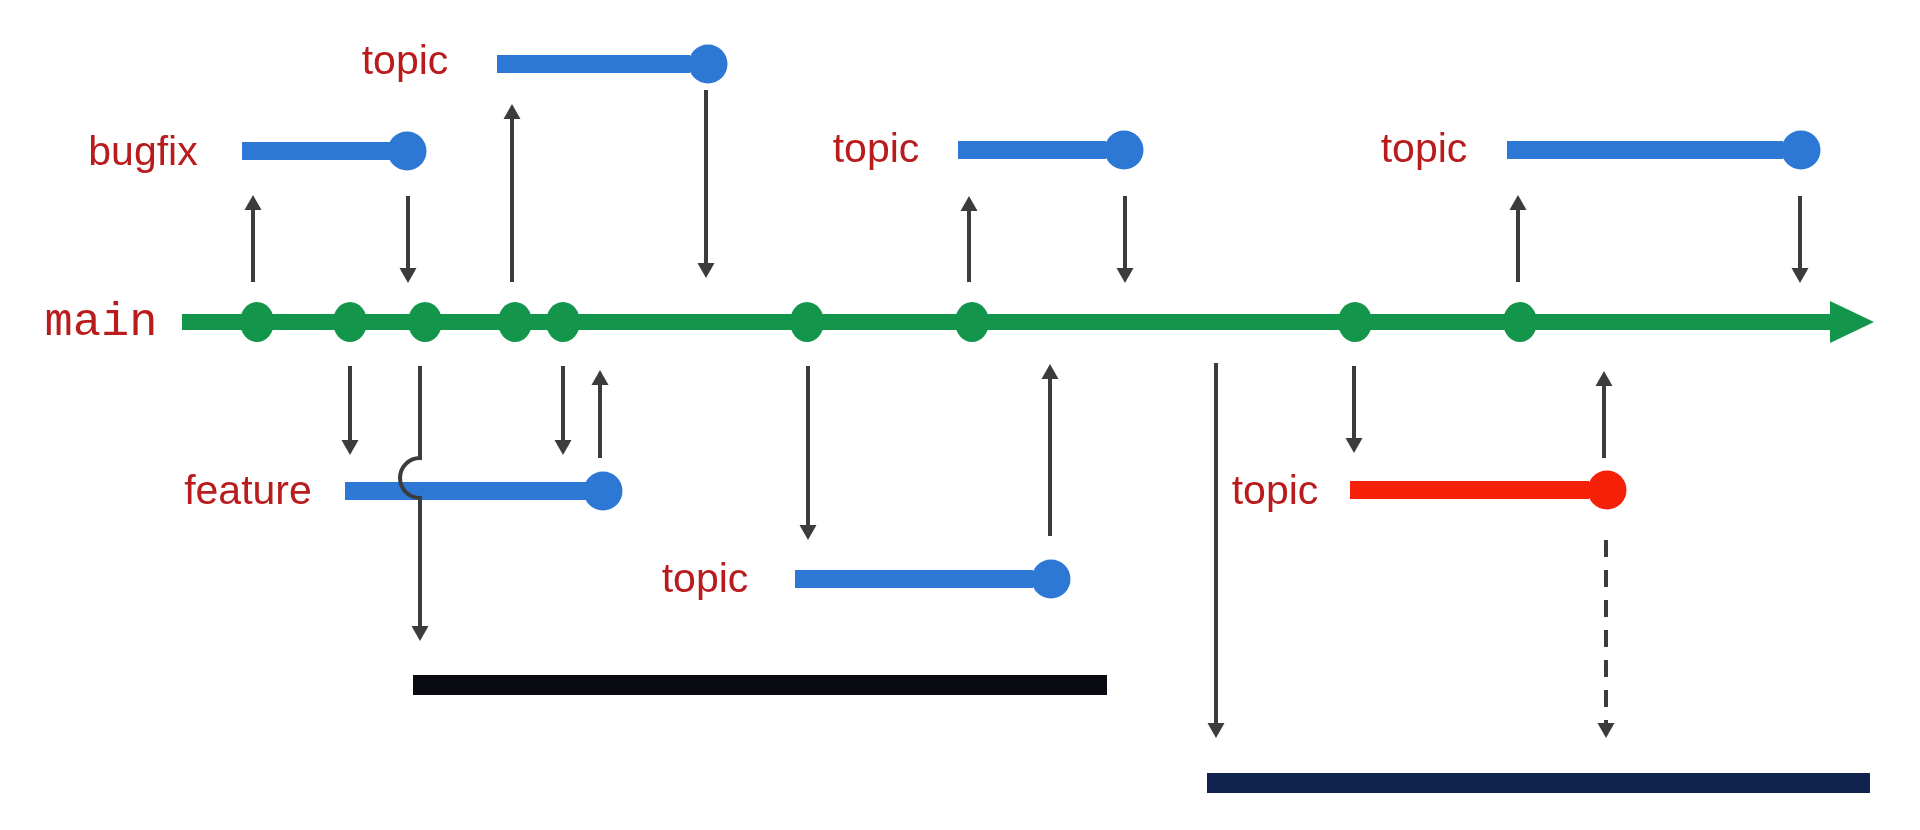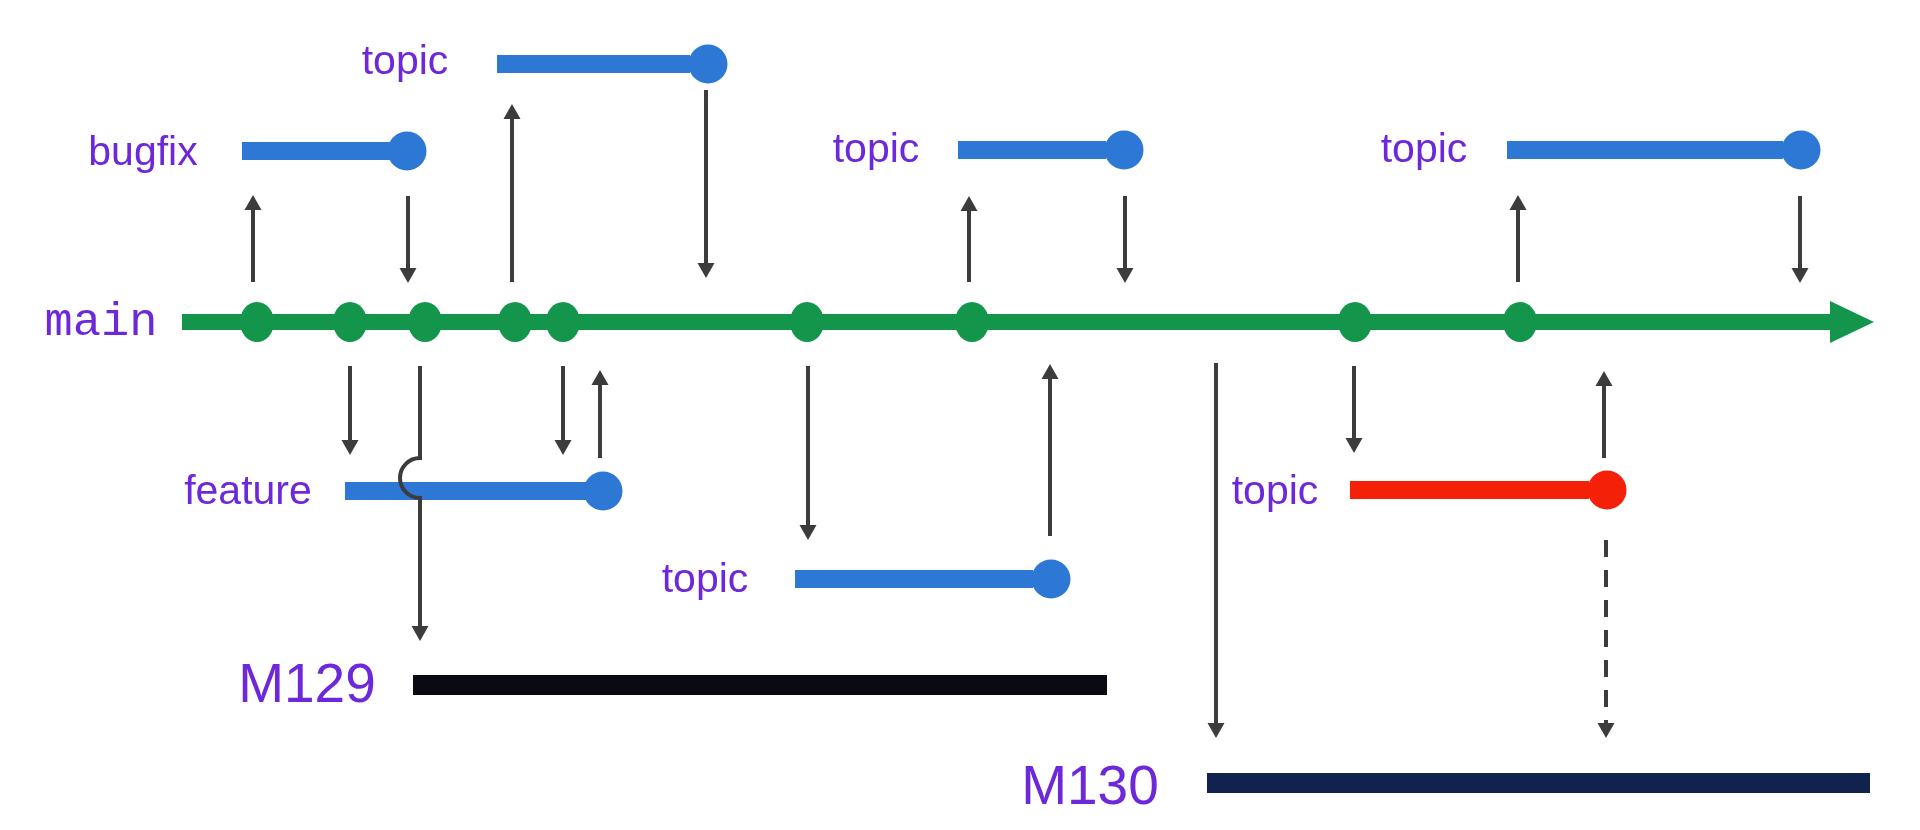--- a/index.html
+++ b/index.html
@@ -7,21 +7,21 @@
     position:relative;
     width:1920px;height:830px;
     background:#ffffff;
     overflow:hidden;
     font-family:"Liberation Sans", sans-serif;
   }
   .stage svg{position:absolute;left:0;top:0;}
   .lbl{
     position:absolute;
     transform:translate(-50%,-50%);
-    color:#6d28d9;
+    color:#b91c1c;
     white-space:nowrap;
     font-family:"Liberation Sans", sans-serif;
     letter-spacing:0px;
   }
   .lbl-branch{font-size:41px;}
   .lbl-main{font-size:47px;}
   .lbl-release{font-size:55px;}
 </style>
 </head>
 <body>
@@ -94,15 +94,13 @@
     </svg>
 
   <div class="lbl lbl-main" style="left: 101px; top: 322px; font-family: Liberation Mono, monospace;">main</div>
   <div class="lbl lbl-branch" style="left: 405px; top: 60px;">topic</div>
   <div class="lbl lbl-branch" style="left: 143px; top: 151px;">bugfix</div>
   <div class="lbl lbl-branch" style="left: 876px; top: 148px;">topic</div>
   <div class="lbl lbl-branch" style="left: 1424px; top: 148px;">topic</div>
   <div class="lbl lbl-branch" style="left: 248px; top: 490px; text-align: center;">feature</div>
   <div class="lbl lbl-branch" style="left: 705px; top: 578px;">topic</div>
   <div class="lbl lbl-branch" style="left: 1275px; top: 490px;">topic</div>
-  <div class="lbl lbl-release" style="left: 307px; top: 683px;">M129</div>
-  <div class="lbl lbl-release" style="left: 1090px; top: 785px;">M130</div>
 </div>
 
 </body></html>

